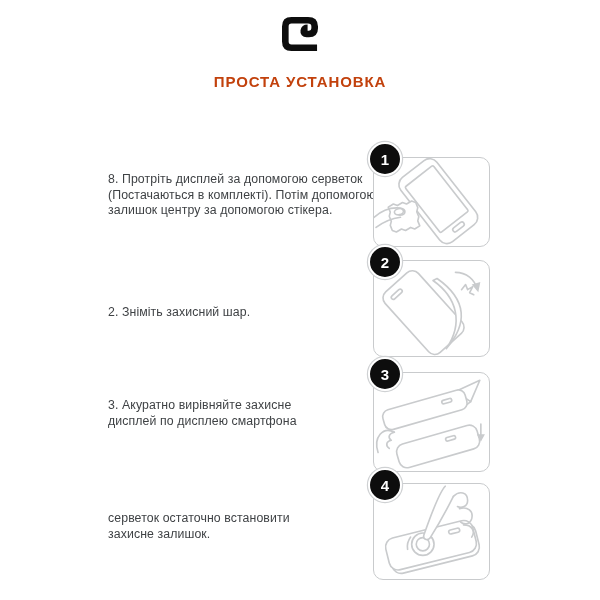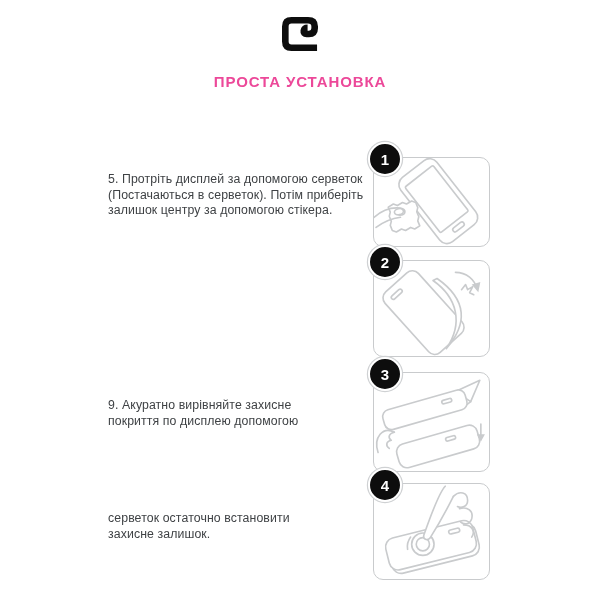--- a/index.html
+++ b/index.html
@@ -3,21 +3,21 @@
 <meta charset="utf-8">
 <style>
   html,body{margin:0;padding:0;background:#ffffff;}
   .canvas{position:relative;width:600px;height:600px;background:#fff;overflow:hidden;
           font-family:"Liberation Sans","DejaVu Sans",sans-serif;}
 
   .logo{position:absolute;left:281px;top:16px;width:38px;height:36px;}
   .logo svg{width:100%;height:100%;display:block;}
 
   .title{position:absolute;left:0;top:73px;width:600px;text-align:center;
-         font-size:15px;font-weight:700;letter-spacing:.9px;color:#ec4899;}
+         font-size:15px;font-weight:700;letter-spacing:.9px;color:#c2410c;}
 
   .step-text{position:absolute;left:108px;width:272px;font-size:12.3px;
              line-height:15.7px;color:#3f4245;letter-spacing:.1px;}
 
   .figure{position:absolute;left:373px;width:115px;border:1.4px solid #c9cbcd;
           border-radius:10px;background:#fff;}
   #f1{top:157px;height:88px}
   #f2{top:260px;height:95px}
   #f3{top:372px;height:98px}
   #f4{top:483px;height:95px}
@@ -41,63 +41,66 @@
     <svg viewBox="0 0 40 38" aria-hidden="true">
       <path d="M38 33.5 L11 33.5 Q4.5 33.5 4.5 27 L4.5 11 Q4.5 4.5 11 4.5 L28.5 4.5
                Q35.5 4.5 35.5 11 L35.5 13 Q35.5 19 29.5 19 L27 19
                Q23.5 19 24 15.5 Q24.5 12.5 28 12.5" fill="none" stroke="#0d0d0d" stroke-width="7" stroke-linejoin="round"></path>
     </svg>
   </div>
 
   <div class="title">ПРОСТА УСТАНОВКА</div>
 
   <div class="step-text" style="top:172px">
-    <div>5. Протріть дисплей за допомогою серветок</div>
-    <div>(Постачаються в серветок). Потім приберіть</div>
+    <div>8. Протріть дисплей за допомогою серветок</div>
+    <div>(Постачаються в комплекті). Потім допомогою</div>
     <div>залишок центру за допомогою стікера.</div>
   </div>
   <div class="figure" id="f1">
     <div class="badge">1</div>
     <svg class="illu art" viewBox="0 0 113 86">
       <g transform="rotate(-38 64 44)">
         <rect class="wfill" x="42" y="2" width="45" height="80" rx="9"></rect>
         <rect x="47" y="11" width="35" height="57" rx="1.5"></rect>
         <rect x="58" y="72" width="13" height="4.5" rx="2.2"></rect>
       </g>
       <path class="wfill" d="M14 48 l5 -3 4 1.5 5 -3 4 1.5 5 -3 4 1.5 2 5 -1 4 2 5 -1 4 2 5
                -5 3 -4 -1.5 -5 3 -4 -1.5 -5 3 -4 -1.5 -2 -5 1 -4 -2 -5 1 -4 -2 -5 z"></path>
       <g>
         <path d="M0 58 C 8 51 18 48 26 49 C 32 50 32 56 25 56"></path>
         <path d="M2 68 C 10 62 18 59 26 58"></path>
         <ellipse cx="24.5" cy="52.5" rx="4.5" ry="3" transform="rotate(-12 24.5 52.5)"></ellipse>
       </g>
     </svg>
   </div>
 
+  <div class="step-text" style="top:305px">
+    <div>2. Зніміть захисний шар.</div>
+  </div>
   <div class="figure" id="f2">
     <div class="badge">2</div>
     <svg class="illu art" viewBox="0 0 113 93">
       <g transform="rotate(-42 50 52)">
         <rect class="wfill" x="28" y="10" width="44" height="80" rx="8"></rect>
         <rect x="36" y="17" width="13" height="4" rx="2"></rect>
       </g>
       <g>
         <path class="wfill" d="M58 19 C 82 36 88 61 71 86 C 92 62 92 38 62 17 Z"></path>
         <path d="M86 28 l4 -5 2 5 5 -3 -3 6 4 2"></path>
       </g>
       <g>
         <path d="M80 11 C 91 11 99 18 101 27"></path>
         <path class="head" d="M96 23 l6.5 7.5 2 -10 z"></path>
       </g>
     </svg>
   </div>
 
   <div class="step-text" style="top:398px">
-    <div>9. Акуратно вирівняйте захисне</div>
-    <div>покриття по дисплею допомогою</div>
+    <div>3. Акуратно вирівняйте захисне</div>
+    <div>дисплей по дисплею смартфона</div>
   </div>
   <div class="figure" id="f3">
     <div class="badge">3</div>
     <svg class="illu art" viewBox="0 0 113 96">
       <g>
         <path class="wfill" d="M80 18 L104 7 L95 28 Z"></path>
         <path d="M95 28 L86 35"></path>
       </g>
       <g transform="rotate(-16 50 36)">
         <rect class="wfill" x="8" y="26" width="84" height="20" rx="7"></rect>

